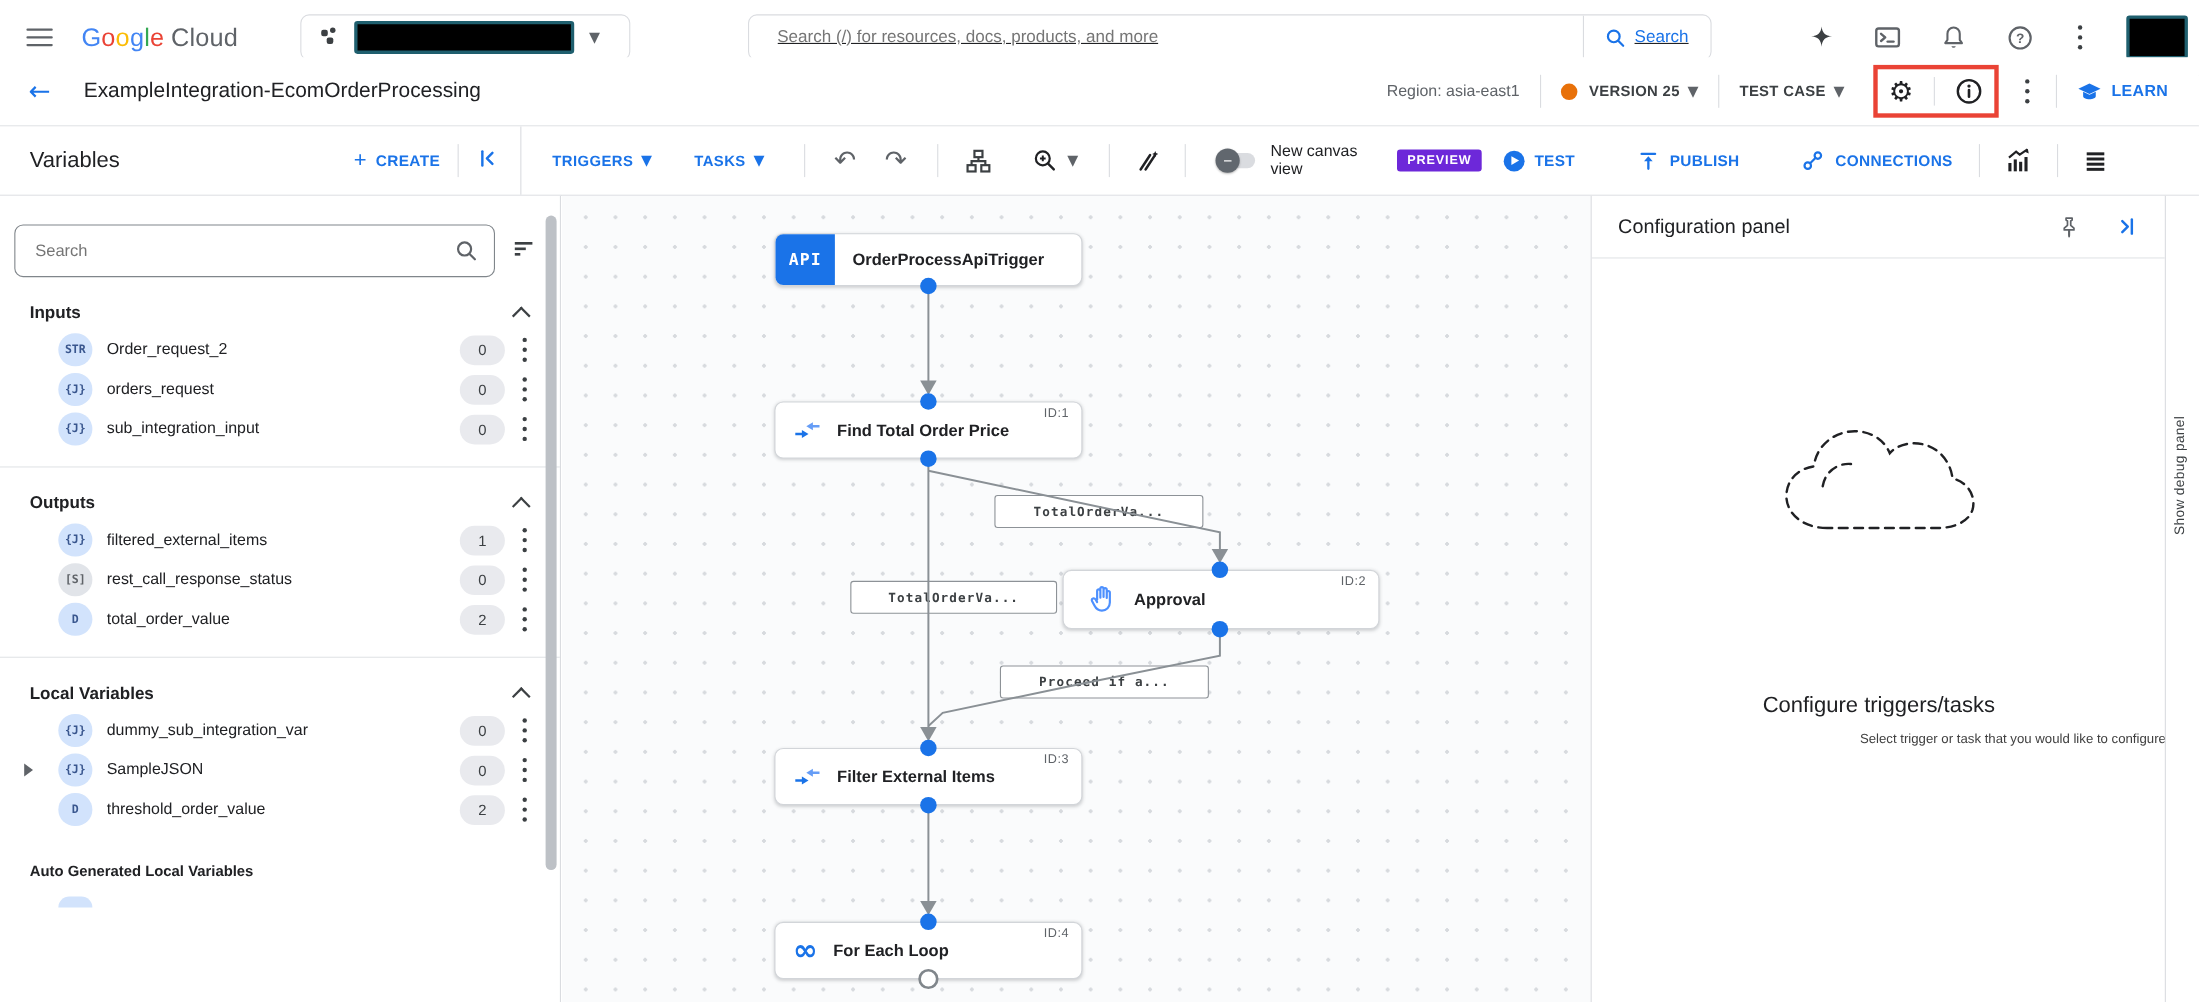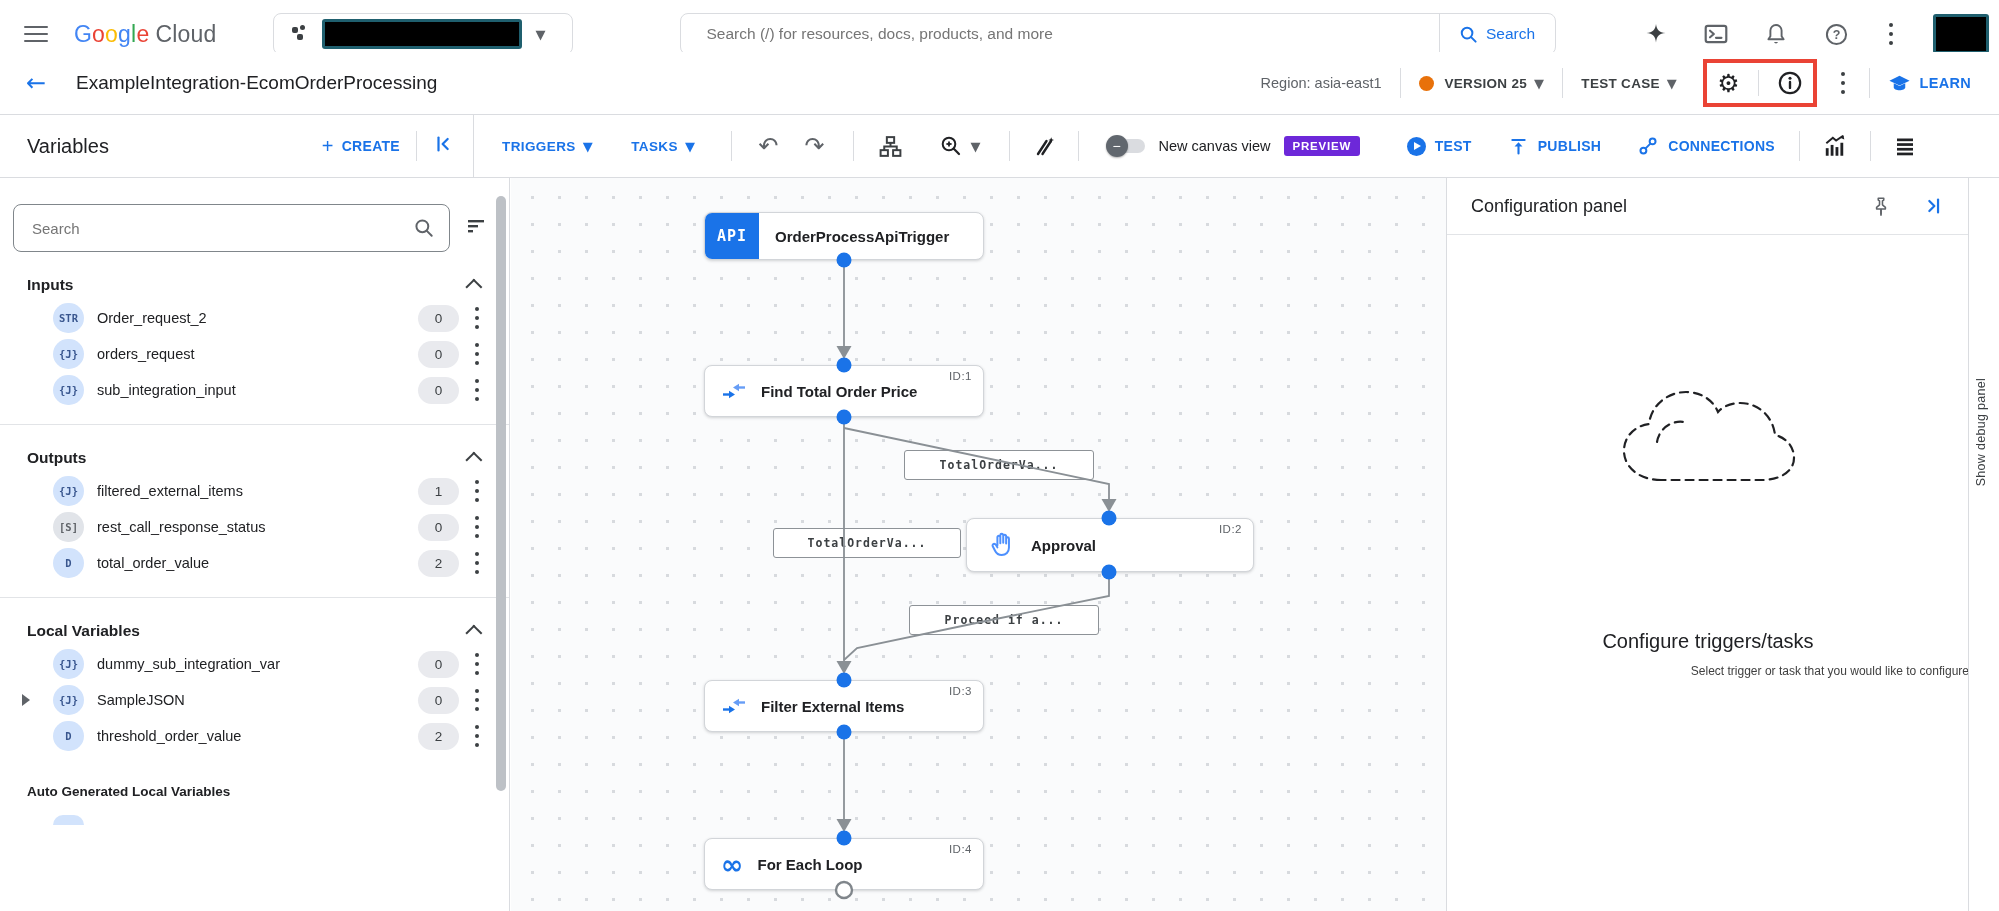--- a/index.html
+++ b/index.html
@@ -19,21 +19,21 @@
     display:flex; align-items:center; cursor:pointer; }
   .proj-icon { margin-left:18px; width:18px; height:18px; position:relative; }
   .proj-icon i { position:absolute; width:6px; height:6px; border-radius:2px; background:#3c4043; }
   .proj-icon i:nth-child(1){left:0;top:2px;} .proj-icon i:nth-child(2){left:8px;top:0;width:5px;height:5px;border-radius:50%;}
   .proj-icon i:nth-child(3){left:5px;top:9px;}
   .redact { background:#000; border:3px solid #1f5f6e; border-radius:3px; }
   .proj-redact { margin-left:12px; width:200px; height:30px; }
   .caret { color:#5f6368; font-size:13px; }
   .projbox .caret { margin-left:14px; }
   .topsearch { margin-left:107px; width:876px; height:42px; border:1px solid #dadce0; border-radius:8px;
-    display:flex; align-items:center; overflow:hidden; }
+    display:flex; align-items:center; overflow:hidden;text-decoration:underline; }
   .topsearch input { flex:1; border:none; outline:none; font-size:15.5px; color:#5f6368;
     padding-left:26px; font-family:"Liberation Sans",sans-serif; background:transparent; }
   .topsearch .sbtn { width:116px; height:100%; border-left:1px solid #dadce0; display:flex;
     align-items:center; justify-content:center; gap:8px; cursor:pointer; color:#1a73e8;
     font-size:15.5px; font-weight:500; }
   .topicons { margin-left:auto; display:flex; align-items:center; gap:34px; margin-right:10px; }
   .icon-btn { width:26px; height:26px; display:flex; align-items:center; justify-content:center; cursor:pointer; }
   .avatar { width:56px; height:40px; }
 
   
@@ -70,21 +70,21 @@
     display:flex; align-items:center; gap:7px; }
   .tbi { display:flex; align-items:center; justify-content:center; cursor:pointer; }
   .toggle { width:36px; height:14px; background:#dadce0; border-radius:7px; position:relative; cursor:pointer; }
   .toggle .knob { position:absolute; left:-3px; top:-4px; width:22px; height:22px; border-radius:50%;
     background:#61676e; color:#fff; display:flex; align-items:center; justify-content:center;
     font-size:14px; line-height:1; box-shadow:0 1px 2px rgba(0,0,0,.3); }
   .ncv-label { font-size:14.5px; color:#202124; margin-left:14px; }
   .preview-badge { margin-left:13px; background:#6d28d9; color:#fff; font-size:11.5px; font-weight:700;
     letter-spacing:.8px; padding:4px 9px; border-radius:3px; }
   .test-btn { display:flex; align-items:center; gap:9px; color:#1a73e8; font-size:14px; font-weight:700;
-    letter-spacing:.3px; cursor:pointer; }
+    letter-spacing:.3px; cursor:pointer;padding-left:20px; }
   .playcirc { width:19px; height:19px; border-radius:50%; background:#1a73e8; display:flex;
     align-items:center; justify-content:center; }
   .playcirc i { width:0; height:0; border-left:7px solid #fff; border-top:4.5px solid transparent;
     border-bottom:4.5px solid transparent; margin-left:2px; }
 
   
   .sidebar { position:absolute; left:0; top:178px; width:510px; height:733px; background:#fff;
     border-right:1px solid #dadce0; overflow:hidden; }
   .sb-scroll { position:absolute; right:3px; top:18px; width:10px; height:595px; background:#bdc1c6;
     border-radius:5px; }

